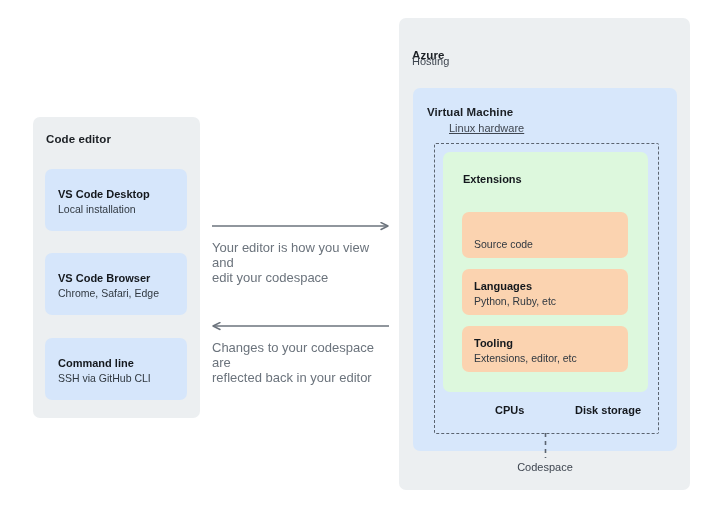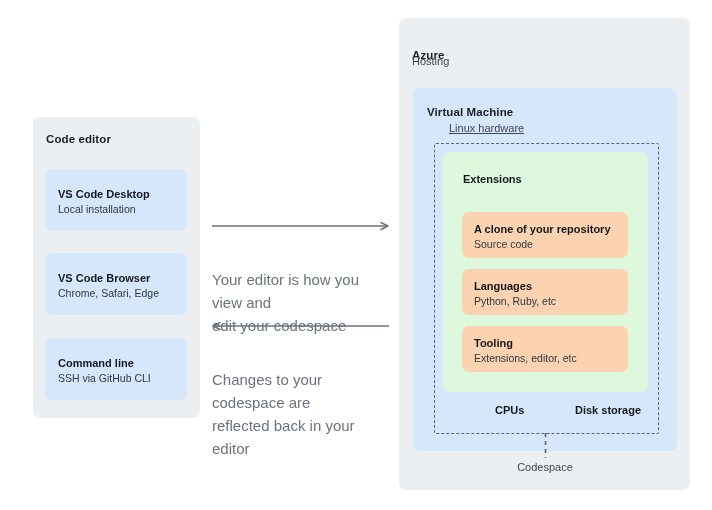--- a/index.html
+++ b/index.html
@@ -78,25 +78,24 @@
   .t-resource{
     position:absolute;
     font-size:11px;
     font-weight:bold;
     color:#14181d;
     white-space:nowrap;
     margin-left:22px;
   }
   .t-arrow-label{
     position:absolute;
-    font-size:15px;
+    font-size:13px;
     color:#6b737c;
-    line-height:23px;
+    line-height:15px;
     white-space:pre-line;
-    margin-top:28px;
   }
   .t-codespace{
     position:absolute;
     font-size:11px;
     color:#3f4650;
     white-space:nowrap;
     text-align:center;
   }
 
   svg.arrows{position:absolute;left:0;top:0;width:712px;height:510px;pointer-events:none;}
@@ -151,21 +150,20 @@
   <div class="t-head" style="left:427px;top:106px;">Virtual Machine</div>
   <div class="t-sub" style="left:449px;top:122px;text-decoration:underline;">Linux hardware</div>
 
   <div class="dashed-box" style="left:434px;top:143px;width:223px;height:289px;"></div>
 
   <div class="green-panel" style="left:443px;top:152px;width:205px;height:240px;"></div>
 
   <div class="t-card-title" style="left:463px;top:173px;">Extensions</div>
 
   <div class="card-orange" style="left:462px;top:212px;width:166px;height:46px;"></div>
-  <div class="t-card-title" style="left:474px;top:223px;">A clone of your repository</div>
   <div class="t-card-sub" style="left:474px;top:238px;">Source code</div>
 
   <div class="card-orange" style="left:462px;top:269px;width:166px;height:46px;"></div>
   <div class="t-card-title" style="left:474px;top:280px;">Languages</div>
   <div class="t-card-sub" style="left:474px;top:295px;">Python, Ruby, etc</div>
 
   <div class="card-orange" style="left:462px;top:326px;width:166px;height:46px;"></div>
   <div class="t-card-title" style="left:474px;top:337px;">Tooling</div>
   <div class="t-card-sub" style="left:474px;top:352px;">Extensions, editor, etc</div>
 

